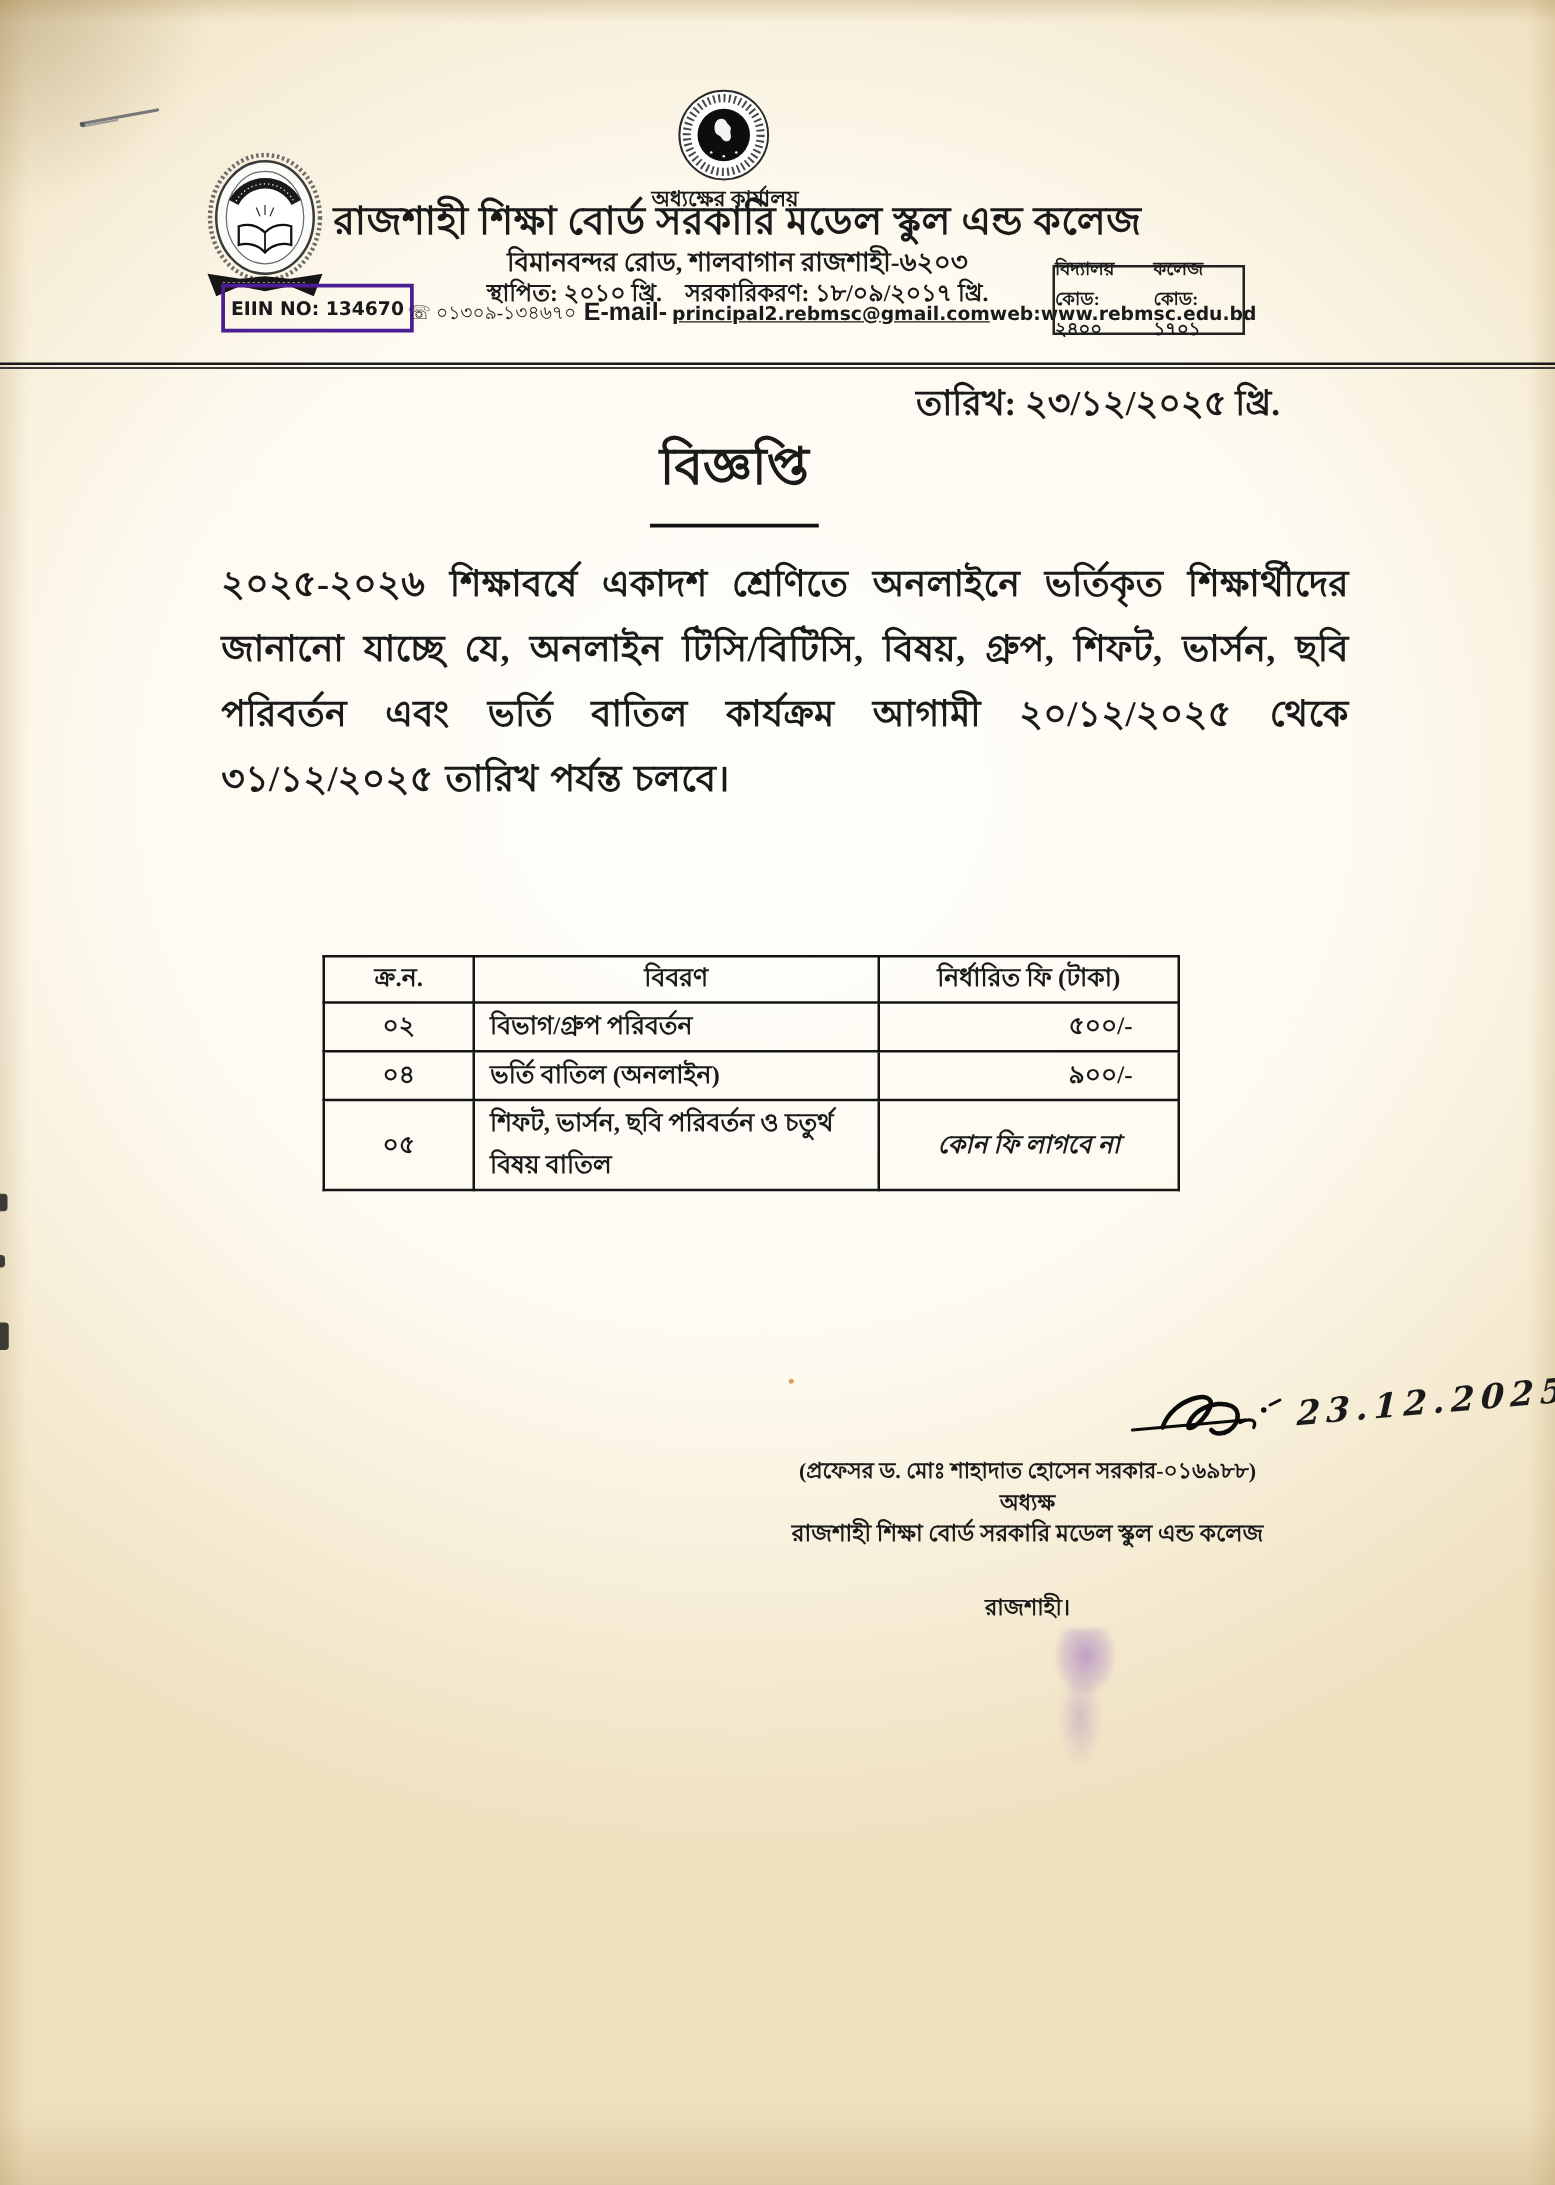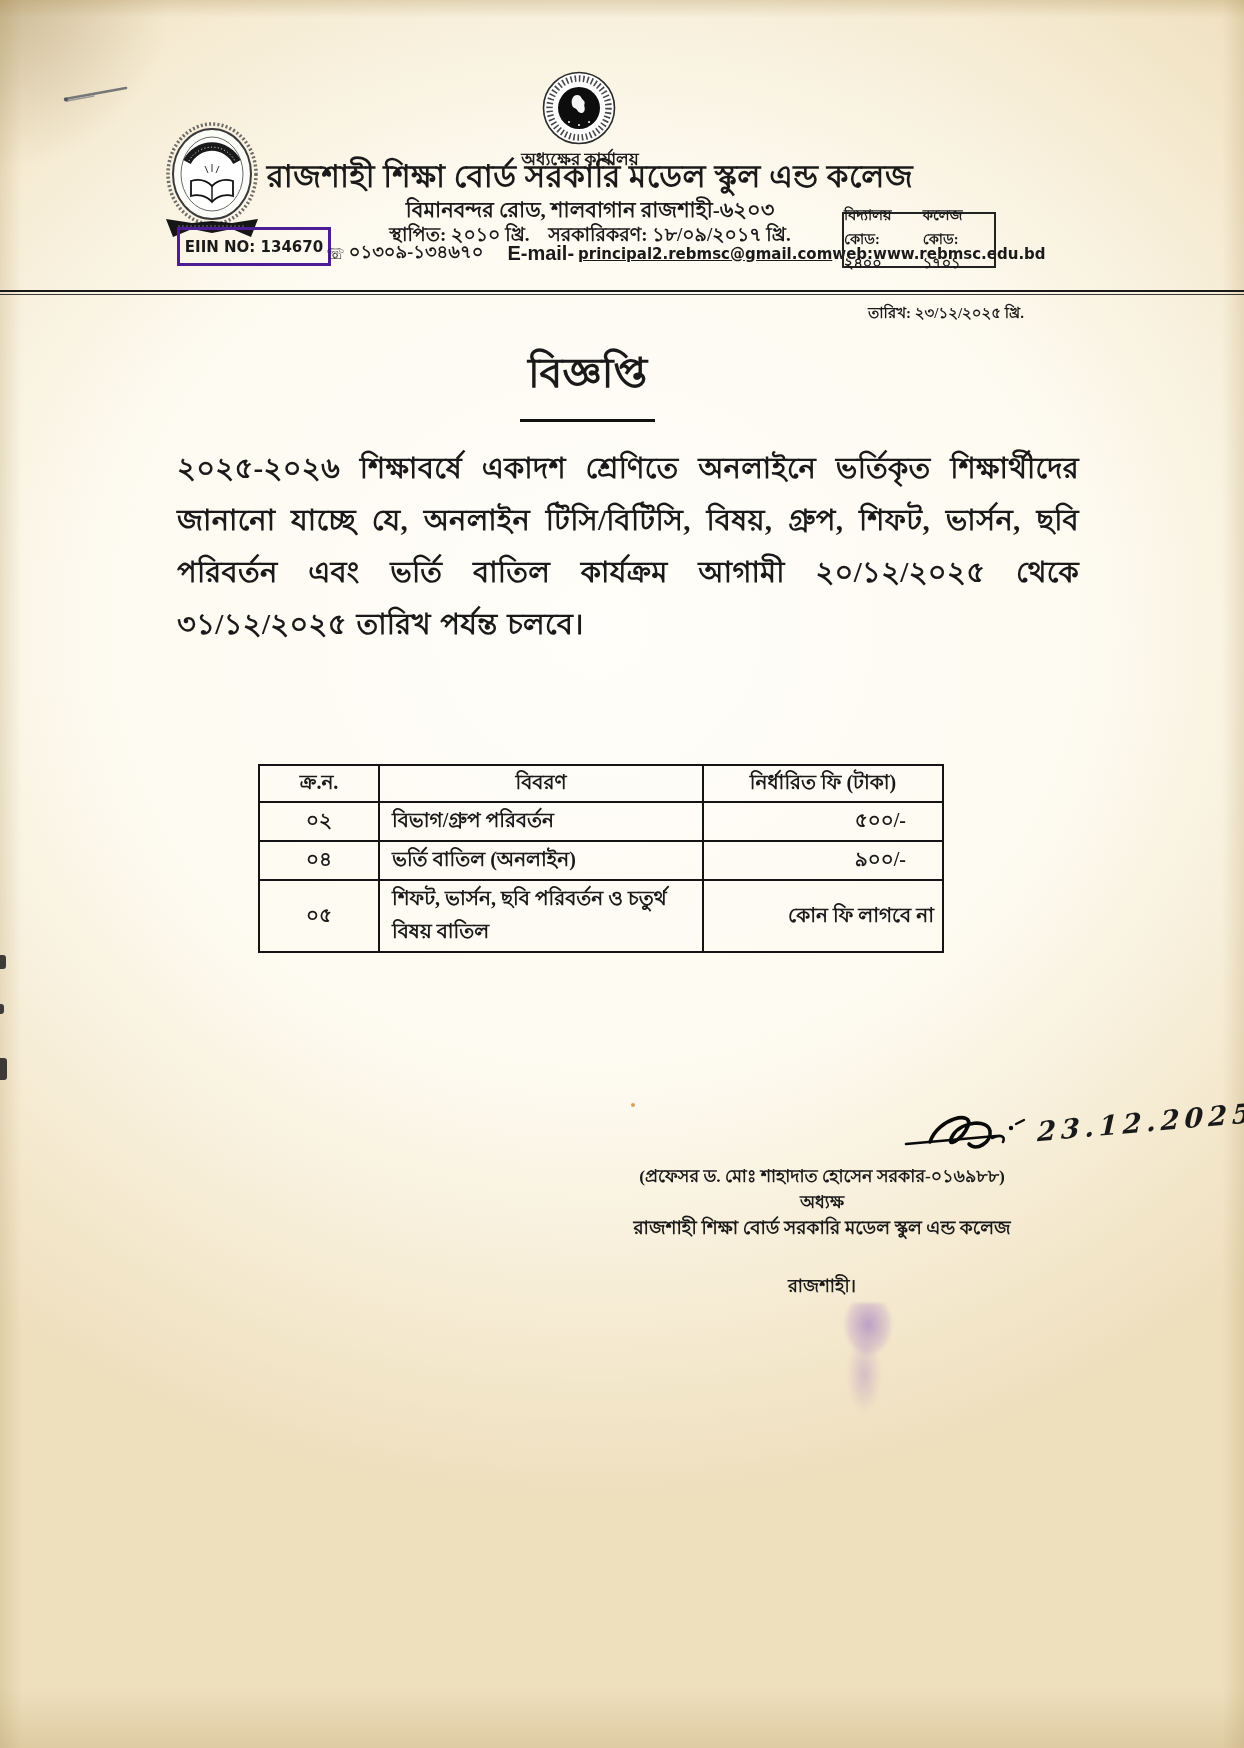--- a/index.html
+++ b/index.html
@@ -34,54 +34,54 @@
   .eiin-box{
     left:177px;top:227px;width:148px;height:33px;border:3px solid #4c1d95;
     display:flex;align-items:center;justify-content:center;
     font-family:"DejaVu Sans",sans-serif;font-size:15px;font-weight:700;
   }
   .contact-row{
     left:326px;top:238px;width:512px;display:flex;align-items:center;
     font-size:14px;white-space:nowrap;
   }
   .phone-glyph{font-size:15px;margin-right:4px;}
-  .phone-number{font-size:18px;font-weight:700;margin-right:24px;}
+  .phone-number{font-size:15px;font-weight:400;margin-right:6px;}
   .email-label{font-family:Liberation Sans, sans-serif;font-size:20px;font-weight:600;margin-right:4px;}
   .email-address{font-family:"DejaVu Sans",sans-serif;font-size:15px;font-weight:700;text-decoration:underline;}
   .website{margin-left:auto;font-family:"DejaVu Sans",sans-serif;font-size:15px;font-weight:600;}
   .codes-box{
     left:842px;top:212px;width:150px;height:52px;border:2.5px solid #222;
     display:flex;flex-direction:row;align-items:center;justify-content:center;gap:3px;
     font-size:14.5px;font-weight:600;
   }
   .separator{
     left:0;top:290px;width:100%;height:6px;
     background:linear-gradient(#191919 0 2.2px, transparent 2.2px 3.6px, #3a3a3a 3.6px 5.2px, transparent 5.2px);
   }
-  .date-line{right:220px;top:301px;font-size:15px;font-weight:700;}
+  .date-line{right:220px;top:301px;font-size:28px;font-weight:700;}
 
   
   .notice-title{left:0;top:341px;width:1175px;font-size:41px;font-weight:800;}
   .notice-title .ul{display:inline-block;border-bottom:3.5px solid #111;padding:0 8px 9px;}
   .notice-body{
     left:177px;top:442px;width:902px;
     font-size:29px;line-height:52px;font-weight:600;
     text-align:justify;letter-spacing:.3px;word-spacing:2px;
   }
 
   
   .fee-table{left:258px;top:764px;border-collapse:collapse;table-layout:fixed;width:684px;}
   .fee-table th,.fee-table td{border:2px solid #141414;vertical-align:middle;}
   .fee-table th{height:33px;font-size:20px;font-weight:700;text-align:center;padding:1px 4px;}
   .fee-table td{height:27px;font-size:20px;font-weight:600;padding:2px 8px;}
   .col-sl{width:120px;}  .col-desc{width:324px;}  .col-fee{width:240px;}
   .td-sl{text-align:center;}
   .td-desc{text-align:left;padding-left:12px !important;}
   .td-fee{text-align:right;padding-right:36px !important;}
-  .td-fee.fee-center{text-align:right;padding-right:8px !important;}
+  .td-fee.fee-center{text-align:center;padding-right:8px !important;font-style:italic;}
   .row-tall td{height:62px;}
 
   
   .sig-scribble{left:900px;top:1098px;width:160px;height:72px;}
   .sig-date{
     left:1038px;top:1116px;font-size:27px;font-weight:600;font-style:italic;
     font-family:"DejaVu Serif",serif;letter-spacing:5px;
     transform:rotate(-5deg) skewX(-7deg);transform-origin:left top;white-space:nowrap;
   }
   .sig-block{left:592px;top:1163px;width:460px;}

